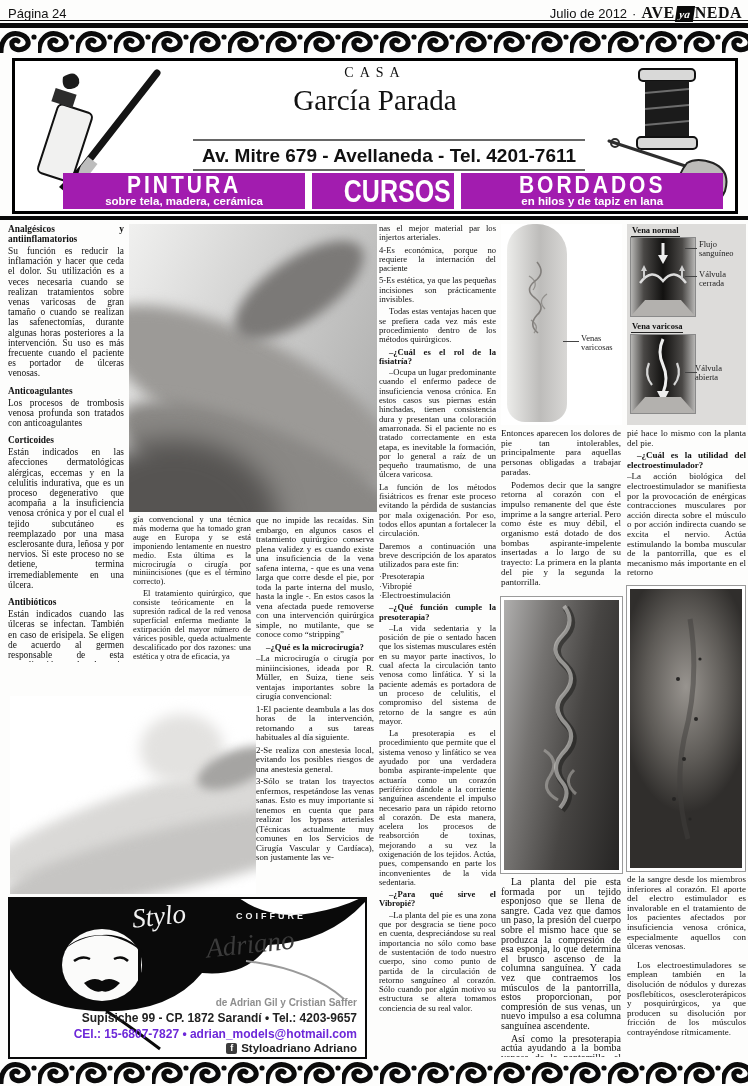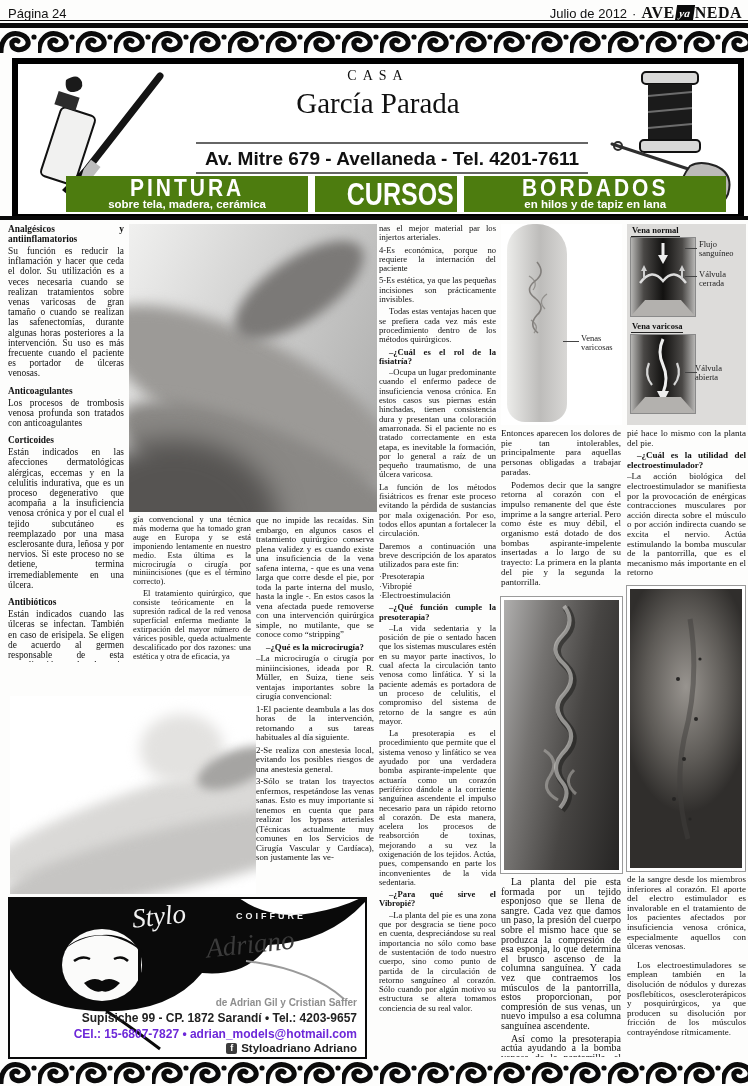--- a/index.html
+++ b/index.html
@@ -4,36 +4,36 @@
 <style>
   html,body{margin:0;padding:0;}
   body{width:748px;height:1086px;position:relative;background:#fdfdfc;color:#111;
        font-family:"Liberation Serif","DejaVu Serif",serif;overflow:hidden;}
   .abs{position:absolute;}
   .sans{font-family:"Liberation Sans","DejaVu Sans",sans-serif;}
 
   
   .hdr-left{left:8px;top:6px;font-size:13px;}
   .hdr-right{right:6px;top:4px;display:flex;align-items:center;gap:5px;font-size:13px;}
-  .brand{display:flex;align-items:center;font-weight:bold;font-size:16px;letter-spacing:.5px;}
+  .brand{display:flex;align-items:flex-end;font-weight:bold;font-size:16px;letter-spacing:.5px;}
   .brand .ya{display:inline-flex;align-items:center;justify-content:center;width:18px;height:16px;
     background:#0a0a0a;color:#fff;font-style:italic;font-size:11px;transform:skewX(-8deg);margin:0 1px;}
   .rule-thin{left:0;top:20px;width:748px;height:1px;background:#0a0a0a;}
   .rule-thick{left:0;top:23px;width:748px;height:5px;background:#0a0a0a;}
 
   .waves{left:0;width:748px;height:22px;}
 
   
-  .topad{left:12px;top:58px;width:720px;height:150px;border:6px solid #000000;background:#fff;}
+  .topad{left:12px;top:58px;width:720px;height:150px;border:3px solid #000000;background:#fff;}
   .casa{left:0;right:0;top:4px;text-align:center;font-size:14px;letter-spacing:6px;}
   .gname{left:0;right:0;top:16px;text-align:center;font-size:29px;line-height:46px;}
   .adr-rule{left:178px;width:392px;height:2px;background:#666;}
   .adr{left:120px;width:508px;top:84px;text-align:center;font-weight:bold;font-size:19px;}
   .svcrow{left:48px;top:112px;width:660px;height:36px;display:flex;gap:7px;}
-  .svc{background:#4d7c0f;color:#fff;text-align:center;overflow:hidden;}
+  .svc{background:#a21caf;color:#fff;text-align:center;overflow:hidden;}
   .svc .t{font-weight:bold;font-size:21px;line-height:20px;letter-spacing:3px;transform:scaleY(1.1);}
   .svc .s{font-weight:bold;font-size:11.5px;line-height:12px;}
   .svc.cursos{display:flex;align-items:center;justify-content:center;padding-left:28px;}
   .svc.cursos .t{font-size:25px;letter-spacing:0;transform:scaleY(1.25);}
 
   .rule-article{left:0;top:216px;width:748px;height:4px;background:#0a0a0a;}
 
   
   .col{font-size:8.8px;line-height:9.5px;text-align:justify;overflow:hidden;}
   .col p{margin:0 0 3px 0;}

